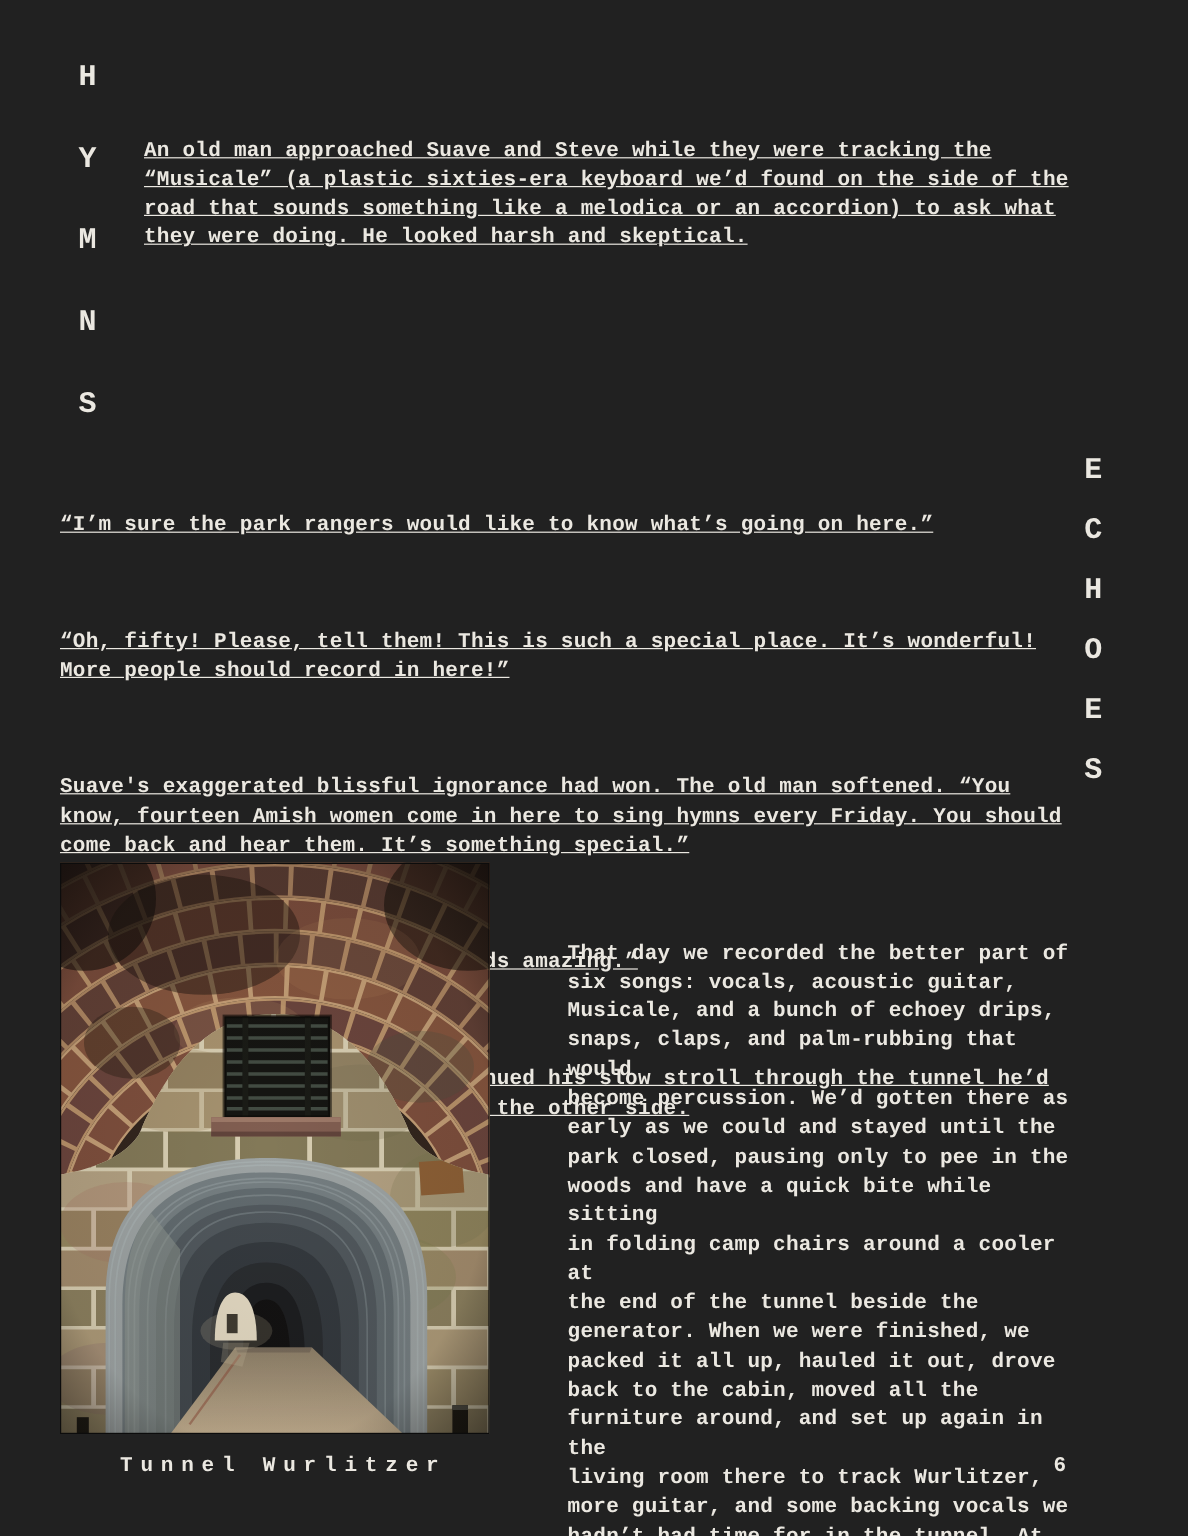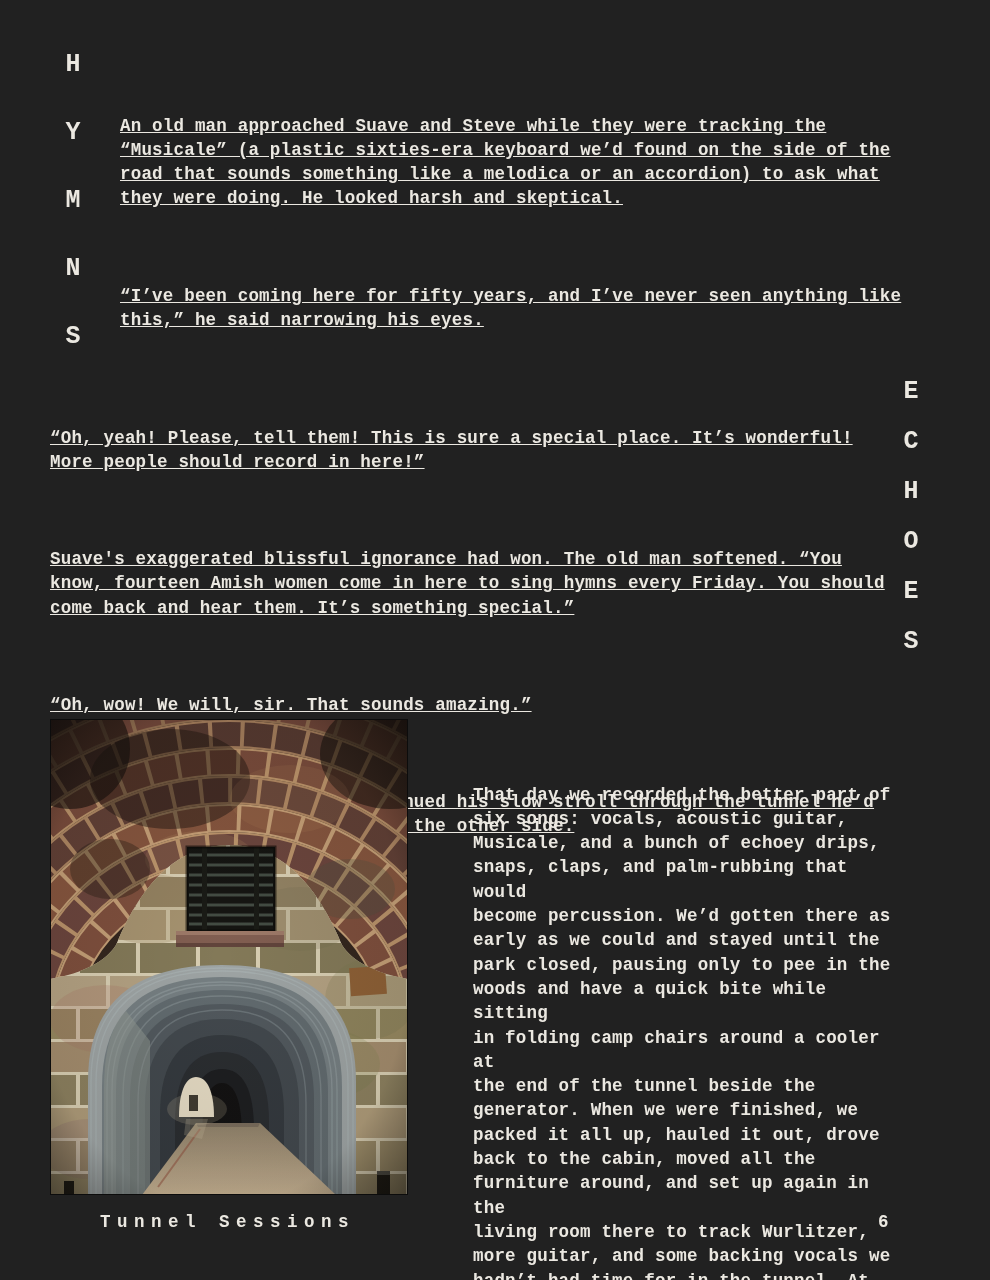--- a/index.html
+++ b/index.html
@@ -47,26 +47,25 @@
     <span>O</span>
     <span>E</span>
     <span>S</span>
   </div>
 
   <div class="group-indent body-text">
     <p>An old man approached Suave and Steve while they were tracking the
 “Musicale” (a plastic sixties-era keyboard we’d found on the side of the
 road that sounds something like a melodica or an accordion) to ask what
 they were doing. He looked harsh and skeptical.</p>
-    <p>“I’ve been coming here for fifty years, and I’ve never seen anything like
-this,” he said narrowing his eyes.</p>
   </div>
 
   <div class="group-full body-text">
-    <p>“Oh, yeah! Please, tell them! This is sure a special place. It’s wonderful!
+    <p>“I’m sure the park rangers would like to know what’s going on here.”</p>
+    <p>“Oh, fifty! Please, tell them! This is such a special place. It’s wonderful!
 More people should record in here!”</p>
     <p>Suave's exaggerated blissful ignorance had won. The old man softened. “You
 know, fourteen Amish women come in here to sing hymns every Friday. You should
 come back and hear them. It’s something special.”</p>
     <p>“Oh, wow! We will, sir. That sounds amazing.”</p>
     <p>“You kids have fun.” And he continued his slow stroll through the tunnel he’d
 known for decades to the light on the other side.</p>
   </div>
 
   <div class="photo">
@@ -228,16 +227,16 @@
 back to the cabin, moved all the
 furniture around, and set up again in the
 living room there to track Wurlitzer,
 more guitar, and some backing vocals we
 hadn’t had time for in the tunnel. At 1am
 we were all fading, but we’d done it:
 we’d made a record inside the belly of
 the Poe Paddy tunnel.</p>
   </div>
 
-  <div class="footer-title">Tunnel Sessions</div>
+  <div class="footer-title">Tunnel Wurlitzer</div>
   <div class="footer-page">6</div>
 
 </div>
 
 </body></html>

